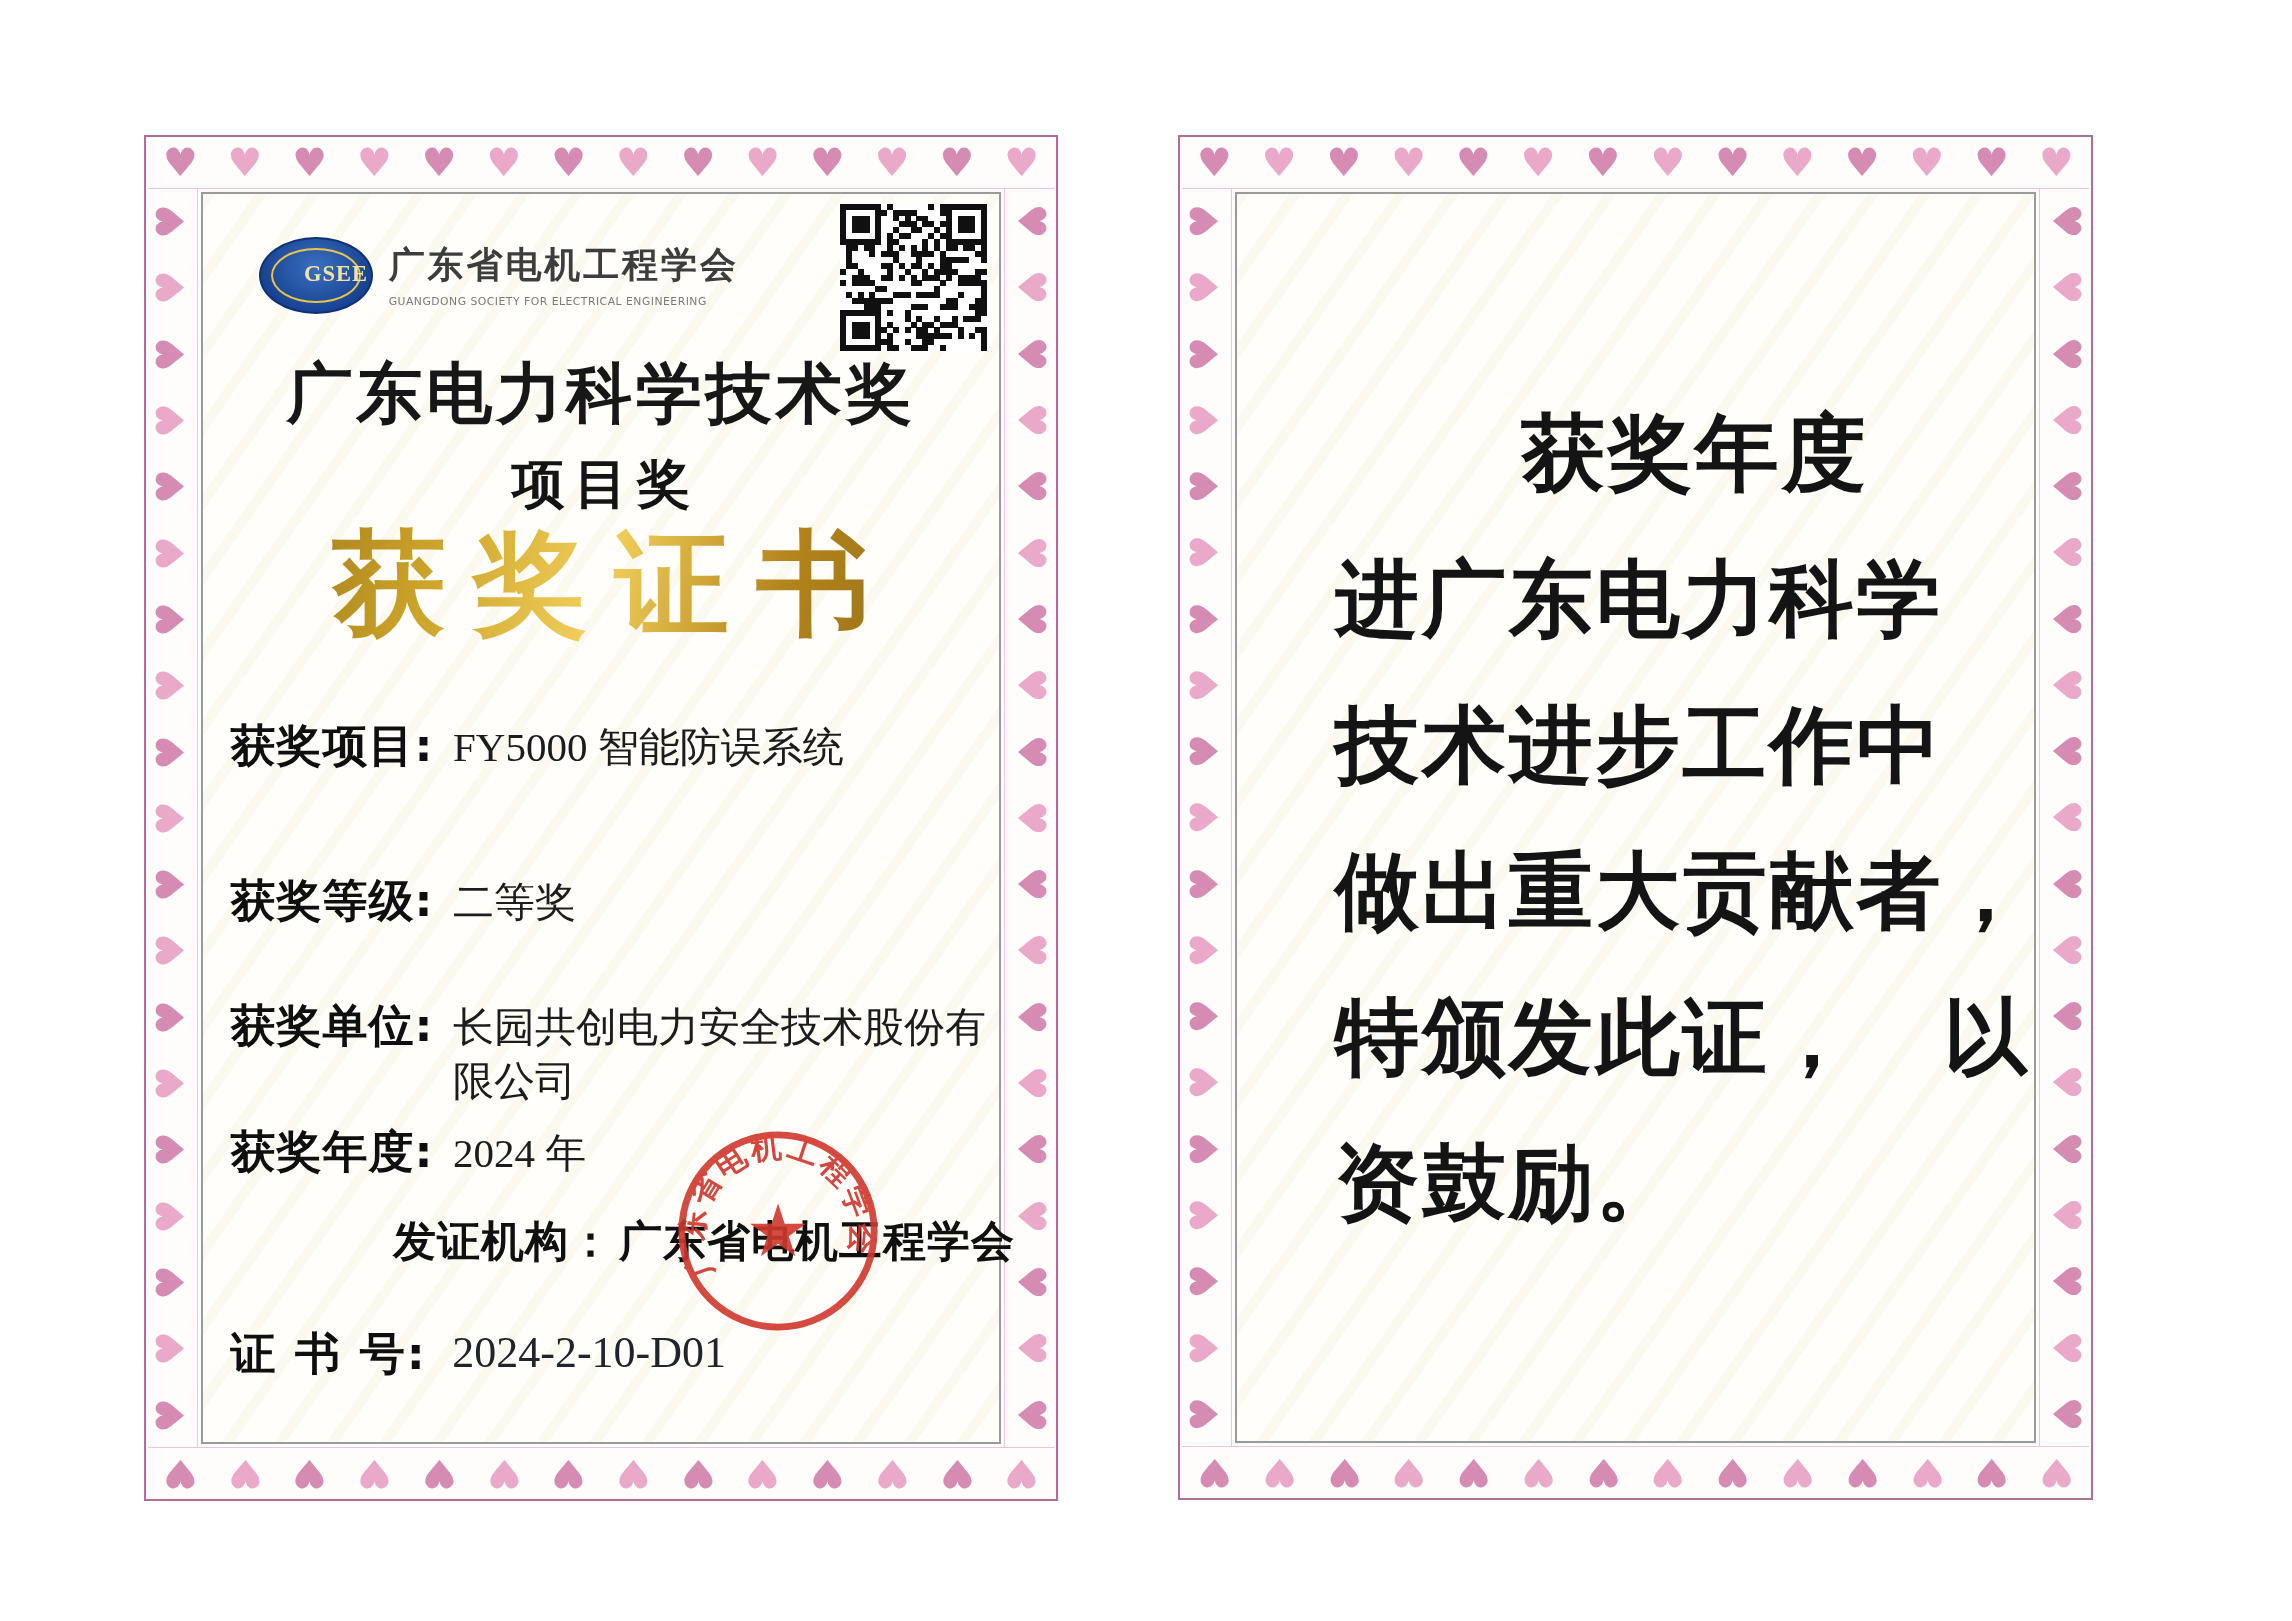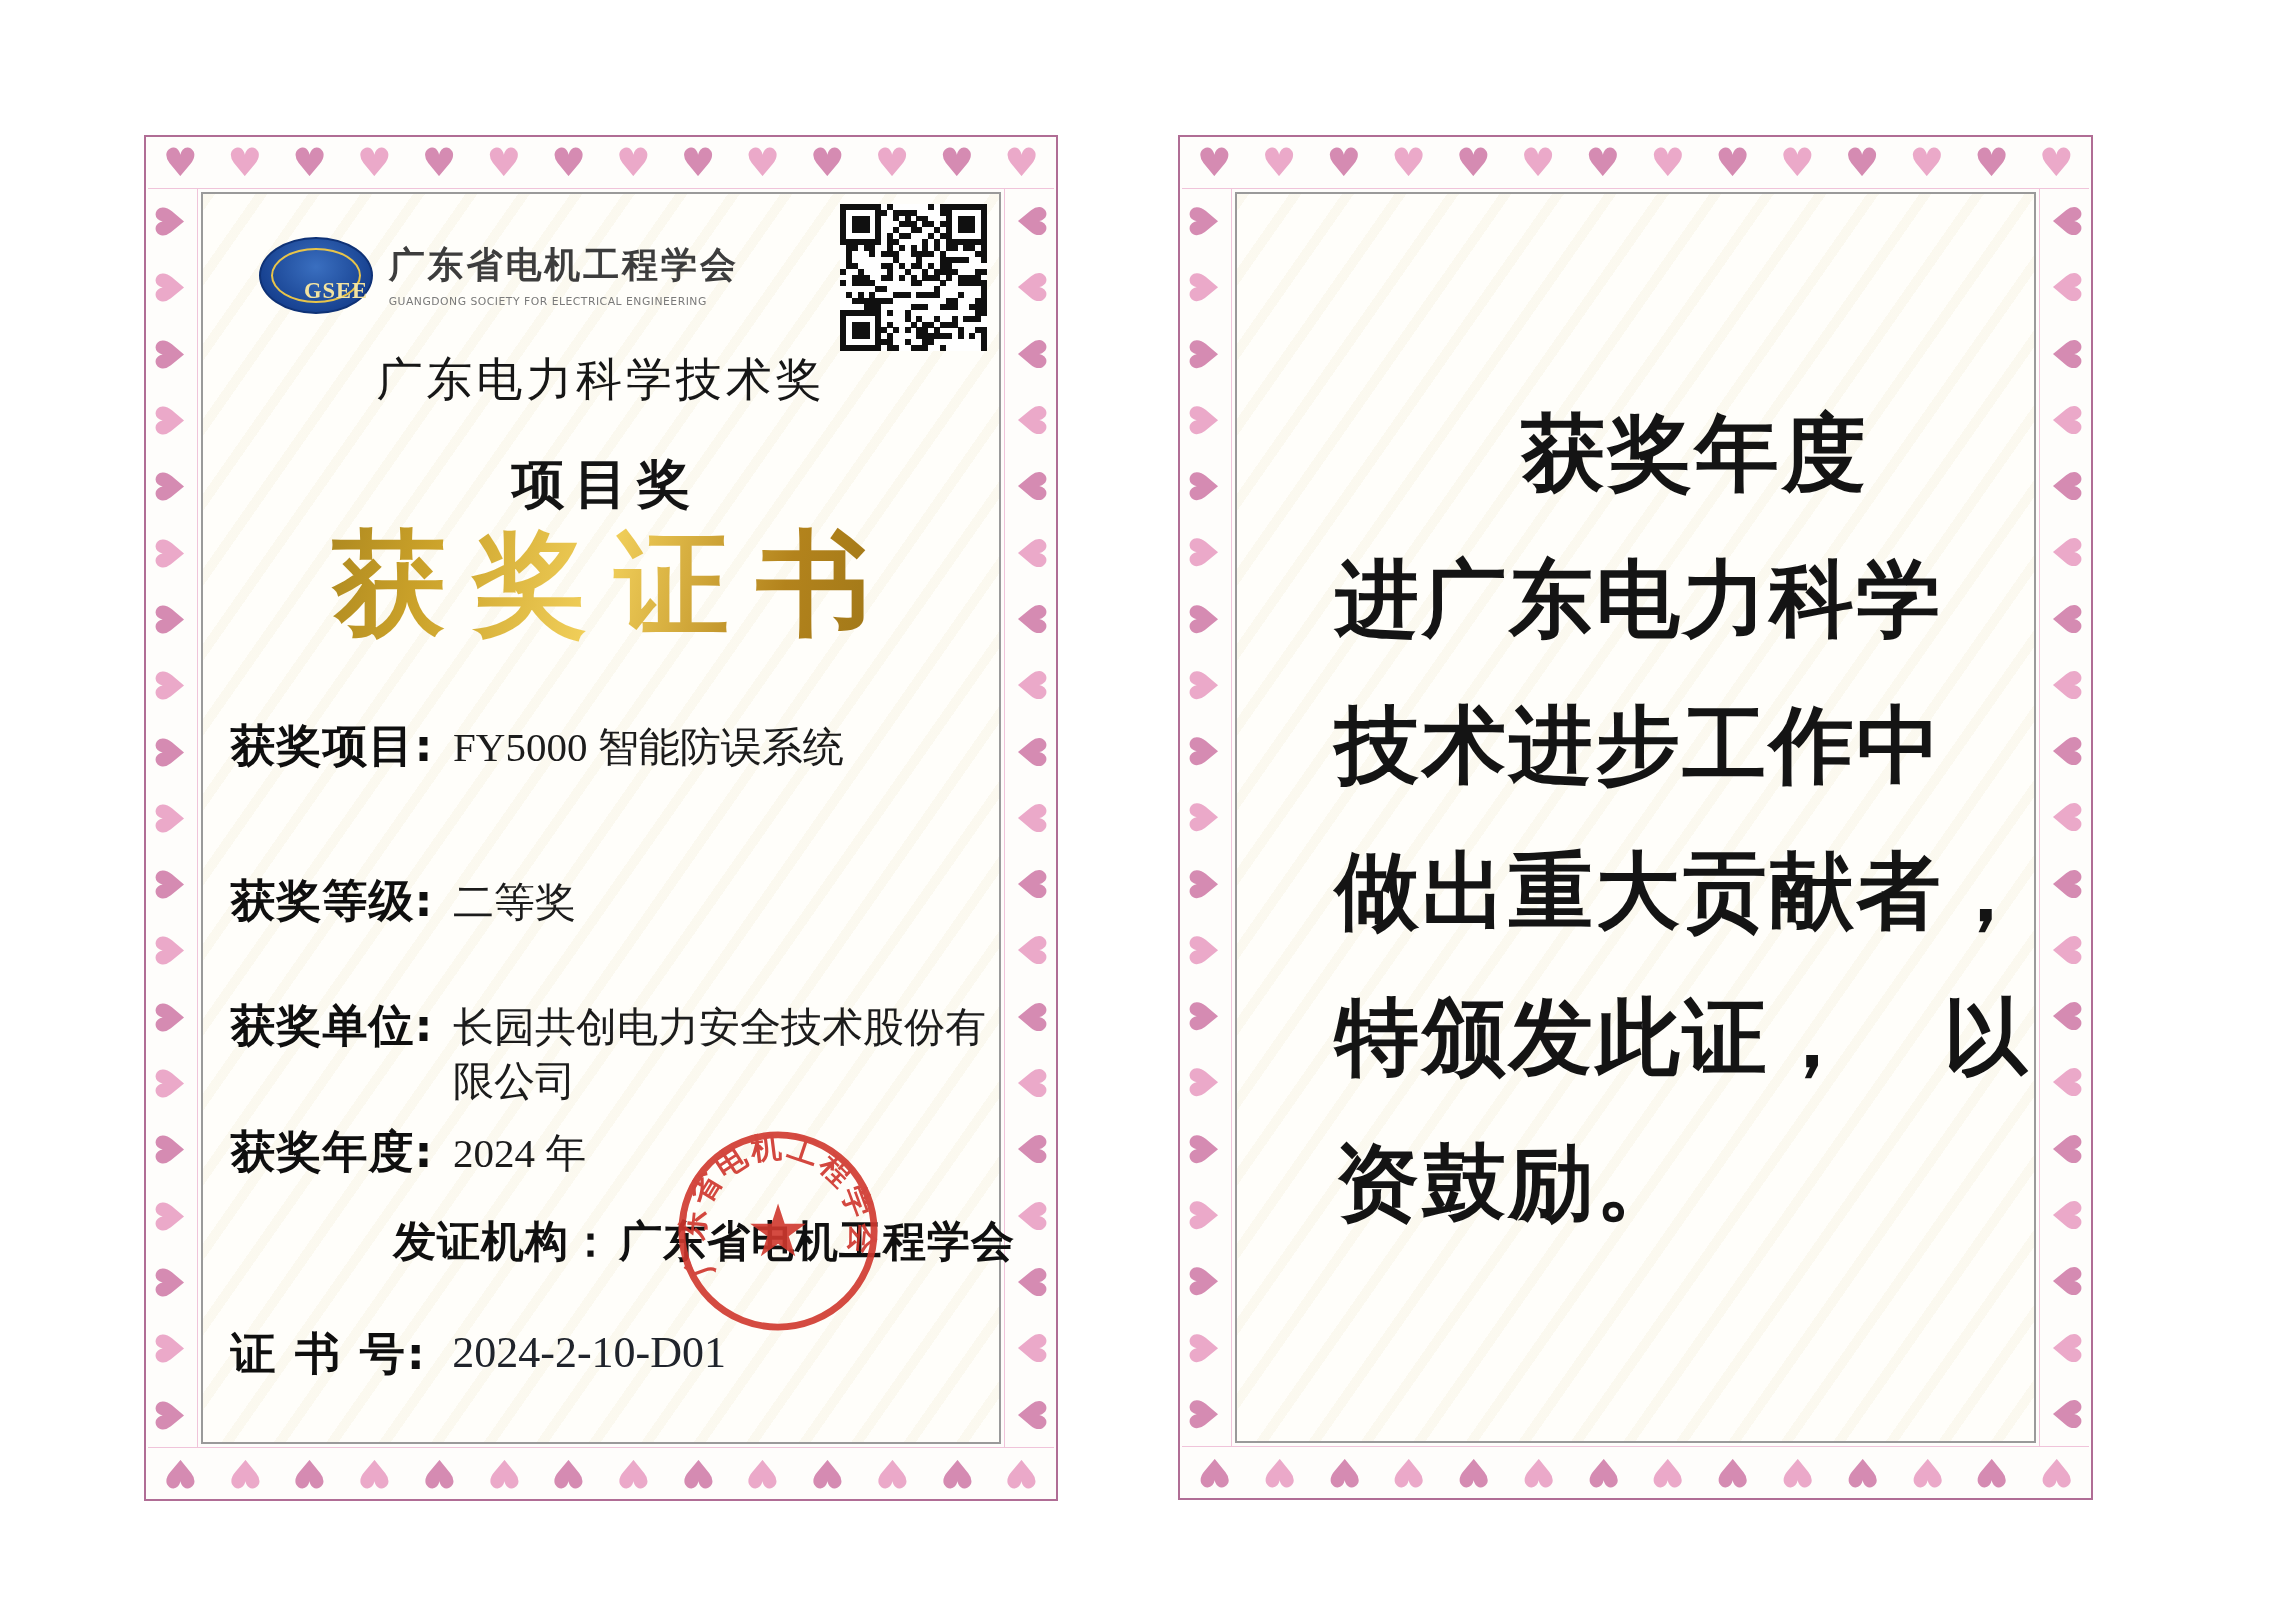--- a/index.html
+++ b/index.html
@@ -38,31 +38,31 @@
   .logo-oval{
     width:110px;height:73px;border-radius:50%;position:relative;flex:none;
     background:radial-gradient(ellipse at 50% 38%, #3a6fc0 0%, #16408f 75%);
     border:2px solid #0f3276;
   }
   .logo-oval::before{
     content:"";position:absolute;left:9.8px;right:9.8px;top:8.8px;bottom:8.8px;
     border:2px solid #e8c44a;border-radius:50%;
   }
   .logo-badge{
-    position:absolute;left:0;right:0;top:39px;text-align:center;
+    position:absolute;left:0;right:0;top:22px;text-align:center;
     font:700 22.5px "Liberation Serif",serif;color:#f3e3a0;letter-spacing:1px;margin-left:40px;
   }
   .logo-names{margin-left:15.7px;padding-top:3.9px;}
   .logo-cn{font-size:36px;font-weight:700;color:#3d3d3d;letter-spacing:2.9px;white-space:nowrap;}
   .logo-en{font-size:10.8px;color:#7a7a7a;letter-spacing:0.5px;margin-top:4.9px;white-space:nowrap;}
 
   .qr{position:absolute;top:9.8px;right:11.8px;width:147px;height:147px;background:#ffffff;}
 
   .award-title{position:absolute;top:155px;left:0;right:0;text-align:center;
-    font-size:46px;font-weight:400;letter-spacing:3.9px;color:#171717;white-space:nowrap;}
+    font-size:66px;font-weight:700;letter-spacing:3.9px;color:#171717;white-space:nowrap;}
   .award-category{position:absolute;top:255px;left:0;right:0;text-align:center;
     font-size:53px;font-weight:800;letter-spacing:9.8px;padding-left:9.8px;color:#141414;}
   .cert-title{
     position:absolute;top:314px;left:0;right:0;text-align:center;white-space:nowrap;
     font-size:114px;font-weight:800;letter-spacing:27.4px;padding-left:27.4px;
     color:#b8860b;
     background:linear-gradient(105deg,#8a6a14 0%,#caa129 28%,#f1cf5a 50%,#b3831c 72%,#8a6a14 100%);
     -webkit-background-clip:text;background-clip:text;-webkit-text-fill-color:transparent;
   }
 

